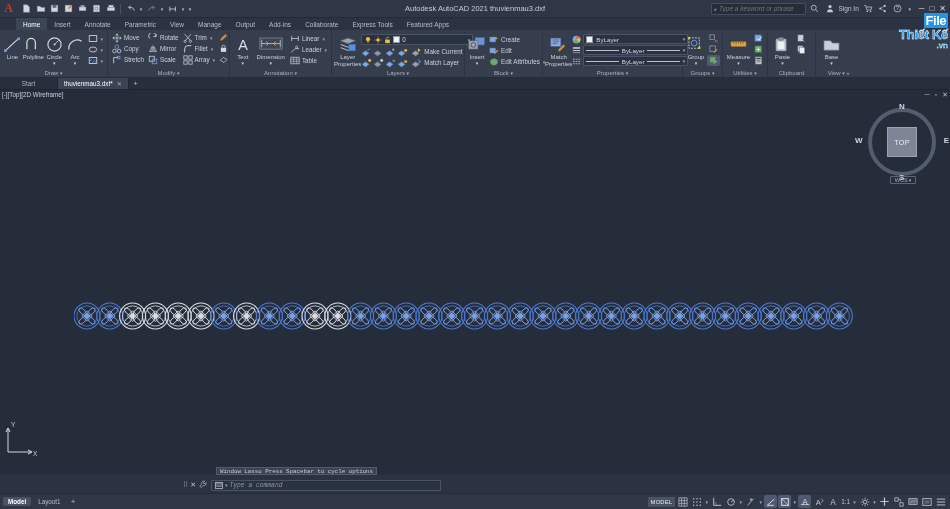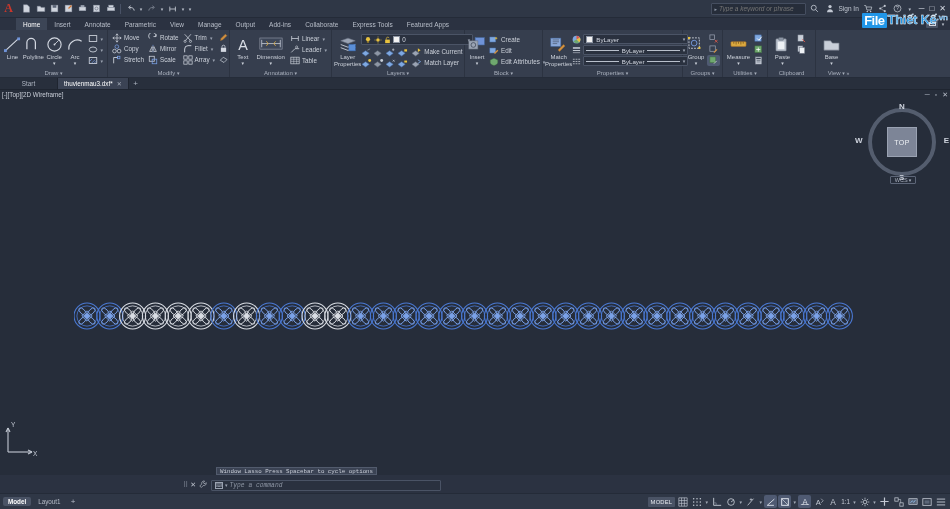--- a/index.html
+++ b/index.html
@@ -53,22 +53,23 @@
     width: 12px; height: 13px; display: flex; align-items: center;
     justify-content: center; color: #c2c8d2; font-size: 8px;
   }
   .signin { font-size: 6.5px; color: #c2c8d2; }
   .wincontrol { display: flex; align-items: center; gap: 5px; margin-left: 3px; }
   .wincontrol span { font-size: 8px; color: #d4d9e2; line-height: 1; }
 
   
   .logo-wm {
     position: absolute; right: 2px; top: 13px; z-index: 9;
-    display: flex; align-items: flex-start; pointer-events: none;
+    display: flex; align-items: flex-end; pointer-events: none;
     font-family: "Liberation Sans", sans-serif;
+    flex-direction: column;
   }
   .logo-file {
     background: #2196e8; color: #fff; font-weight: bold;
     font-size: 13px; padding: 1px 2px; letter-spacing: -0.5px;
     line-height: 13px; border-radius: 1px;
   }
   .logo-rest {
     color: #2196e8; font-weight: bold; font-size: 13px;
     line-height: 13px; letter-spacing: -0.3px;
     -webkit-text-stroke: 0.4px #ffffff;
@@ -331,20 +332,21 @@
       <span class="qat-caret">▾</span>
       <div class="qat-btn">
         <svg width="10" height="8" viewBox="0 0 12 10">
             <path d="M2 2v6M2 5h7M9 2v6" stroke="#cfd4dd" stroke-width="1" fill="none"></path>
           </svg>
       </div>
       <span class="qat-caret">▾</span>
       <span class="qat-caret">▾</span>
     </div>
 
+    <div class="title-text">Autodesk AutoCAD 2021    thuvienmau3.dxf</div>
 
     <div class="tb-right">
       <div class="search-box">
         <span class="caret">▸</span>
         <input readonly="" placeholder="Type a keyword or phrase" style="">
       </div>
       <div class="tb-icon">
         <svg width="9" height="9" viewBox="0 0 12 12">
             <circle cx="5" cy="5" r="3.3" fill="none" stroke="#c2c8d2" stroke-width="1.1"></circle>
             <path d="M7.4 7.4L10.5 10.5" stroke="#c2c8d2" stroke-width="1.1"></path>

